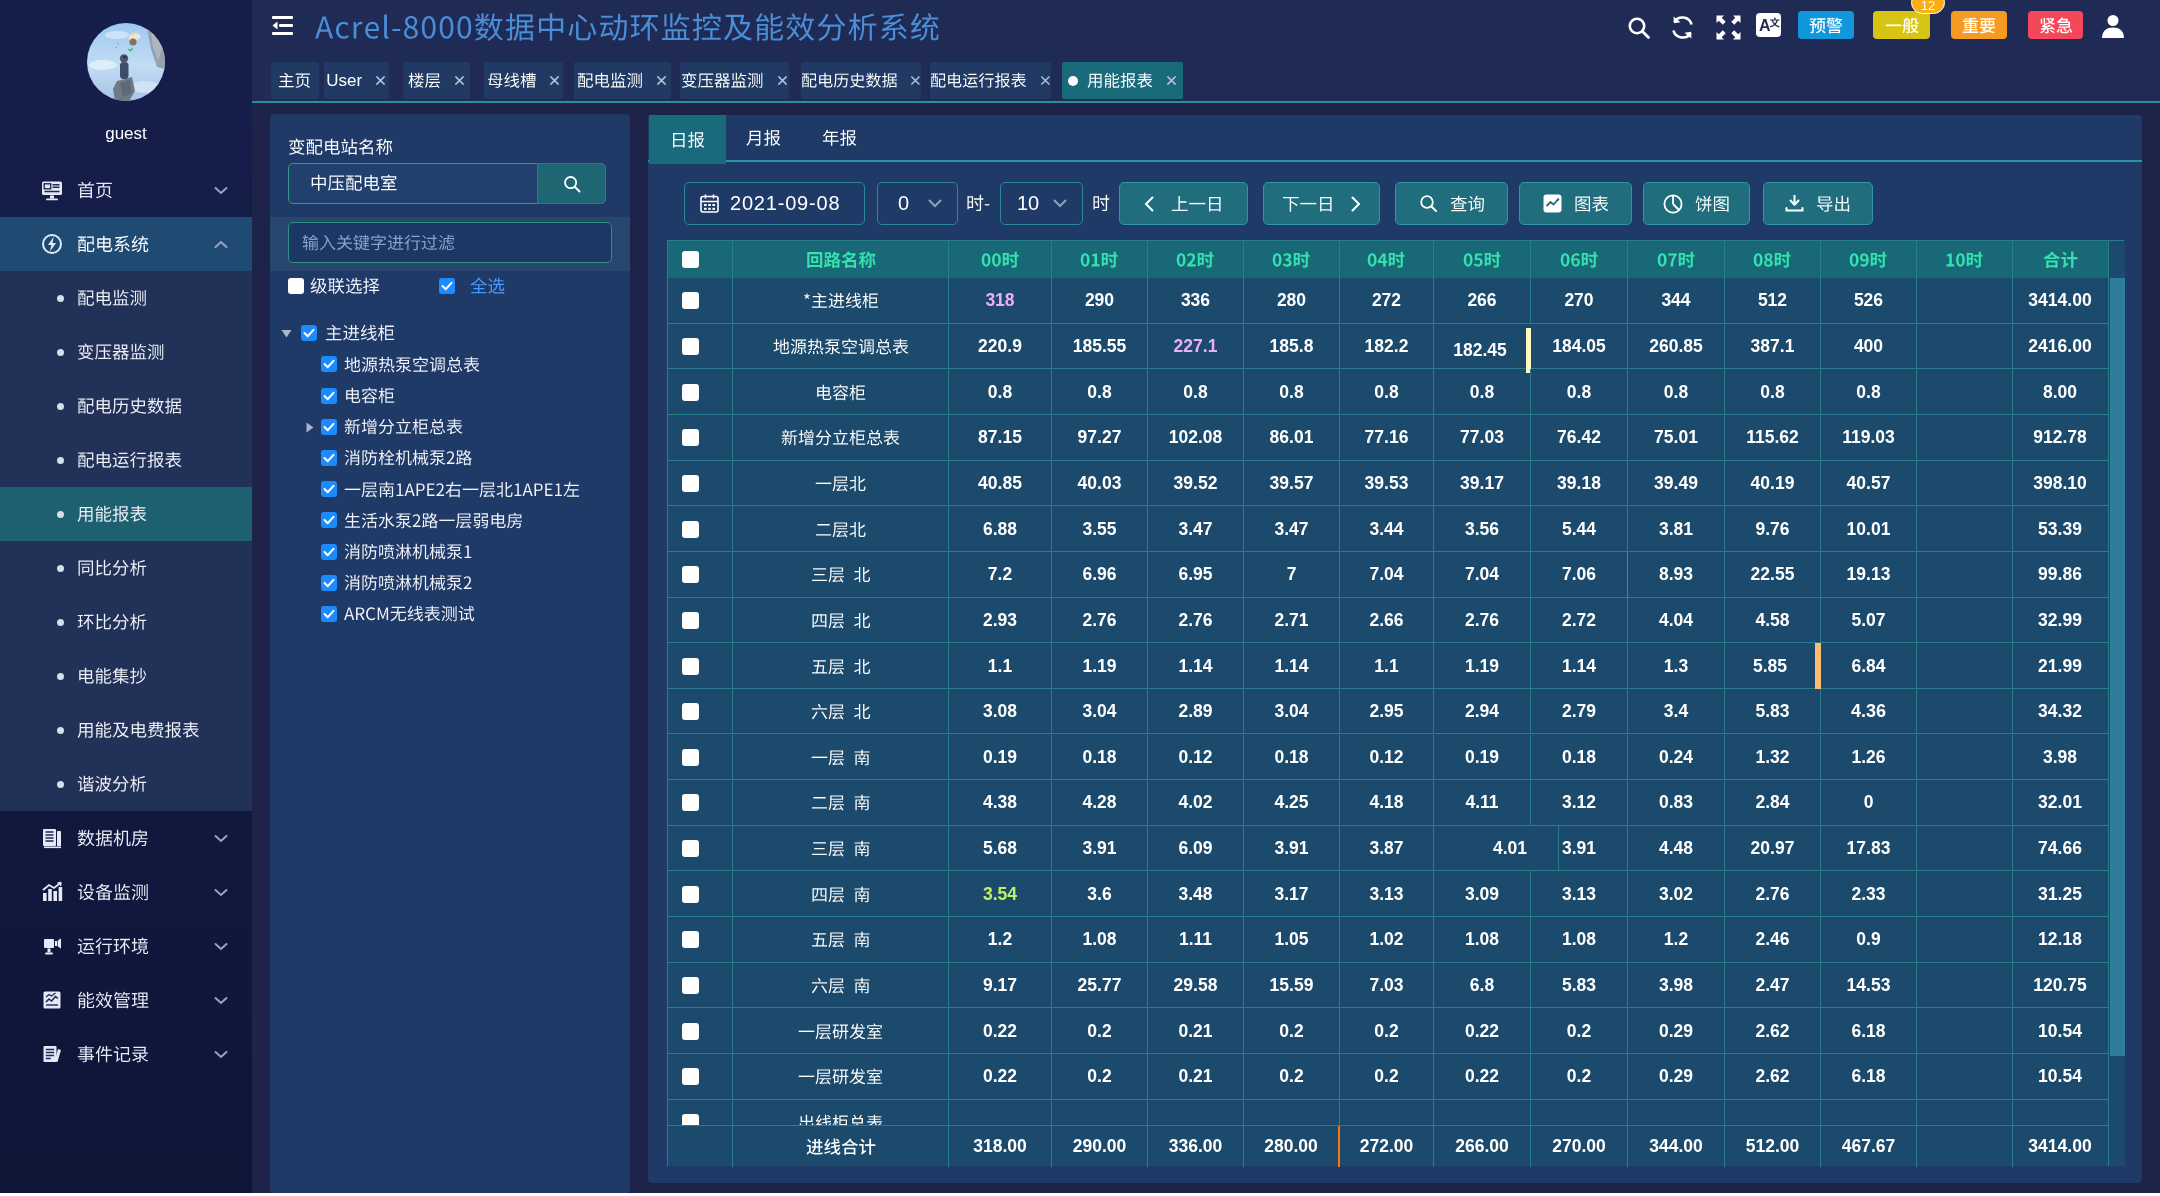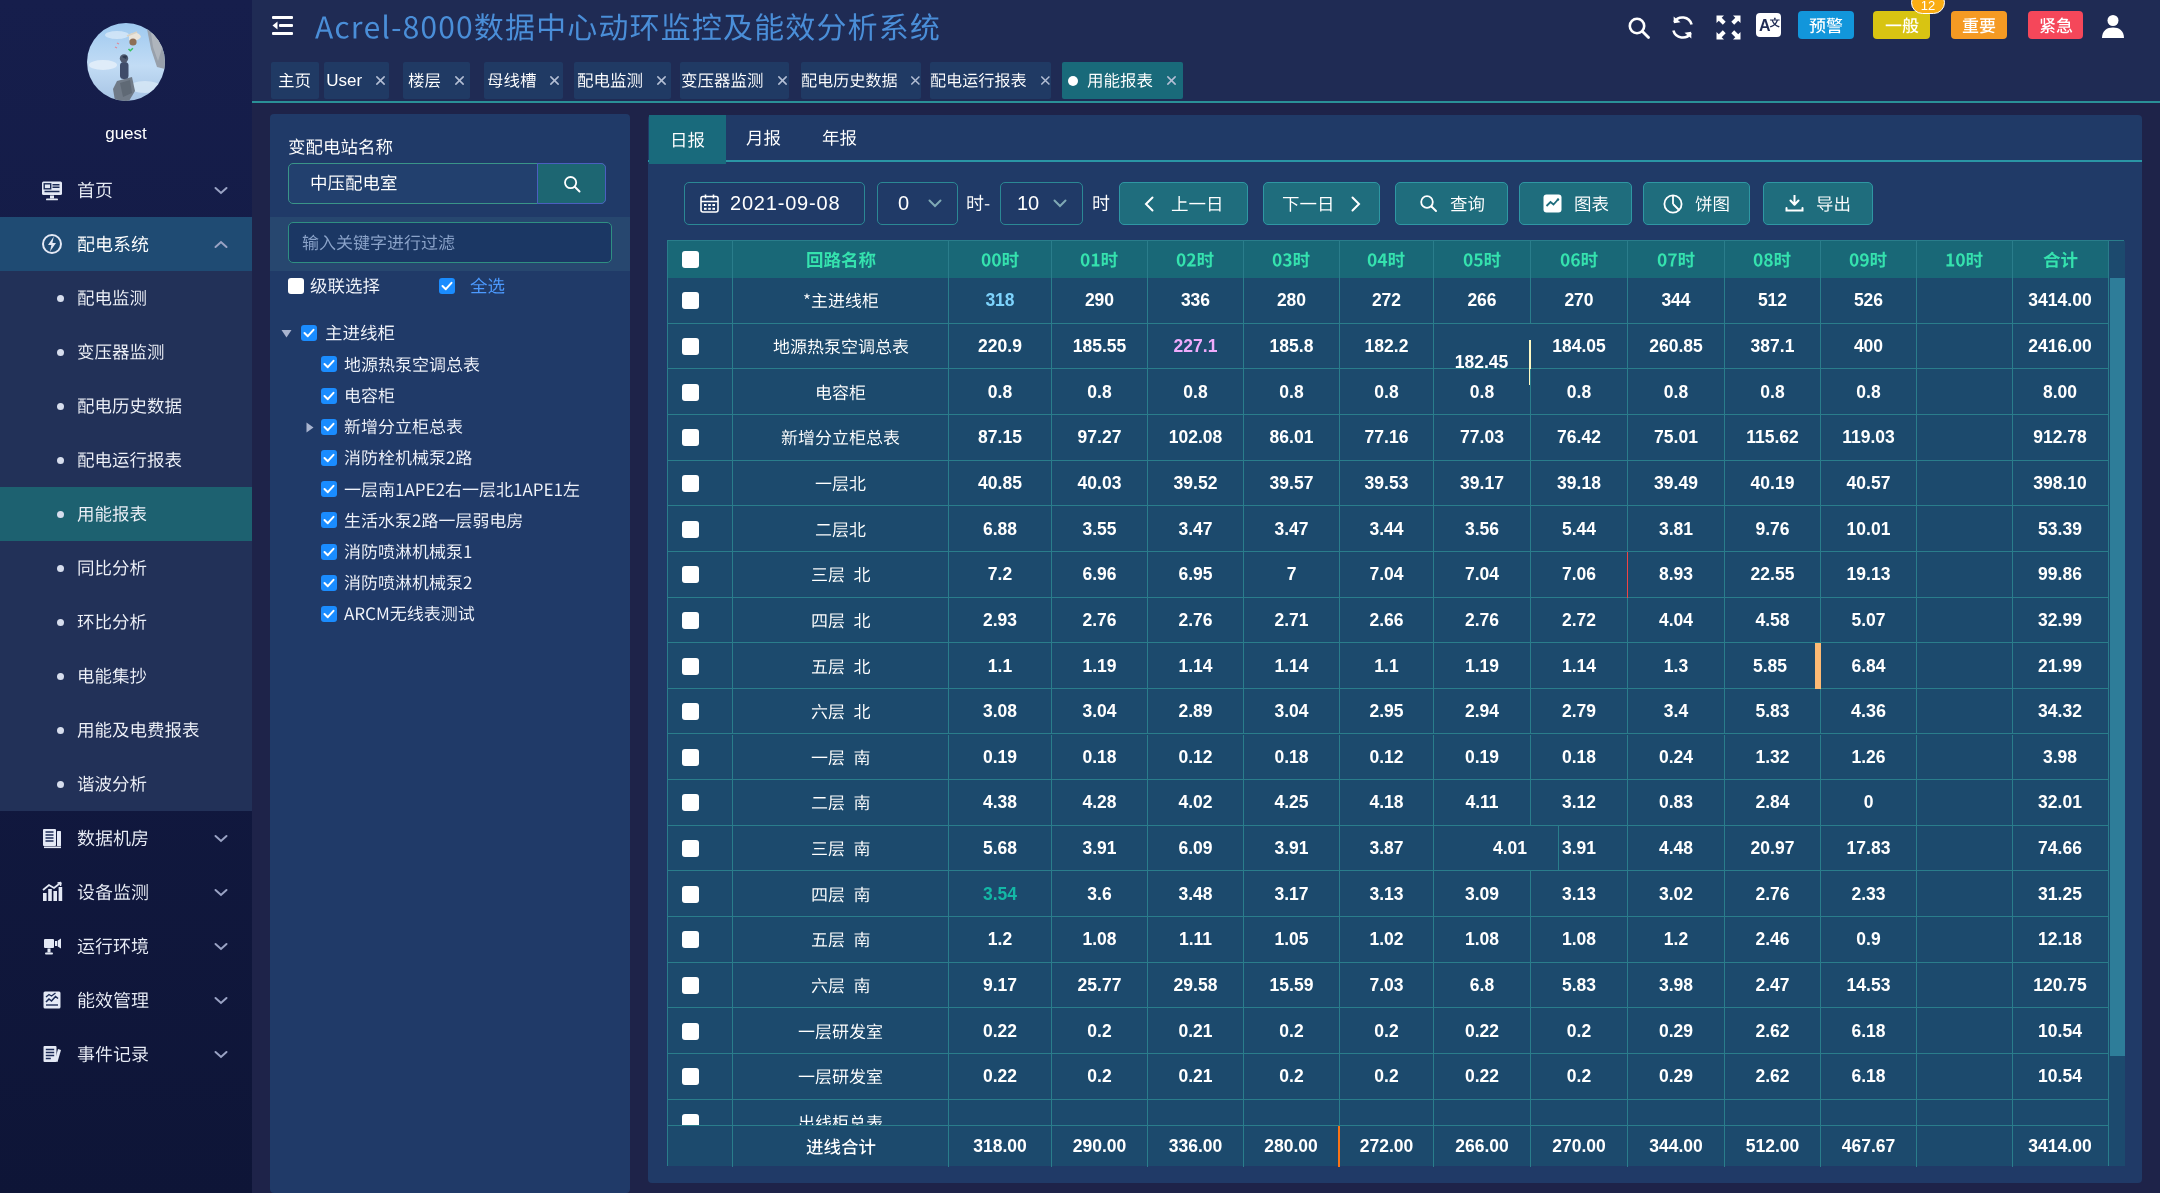--- a/index.html
+++ b/index.html
@@ -1140,21 +1140,21 @@
               <g fill="#fff" transform="scale(1,-1)">
                 <use href="#gr155" x="0"></use>
                 <use href="#gr66" x="467"></use>
                 <use href="#gr81" x="1467"></use>
                 <use href="#gr70" x="2467"></use>
                 <use href="#gr89" x="3467"></use>
               </g>
             </svg>
           </div>
           <div class="a fc" style="left:281px;top:0;width:103px;height:45.65px;border-right:1px solid #2a7d8b">
-            <span style="color:#7dd3fc;font-size:17.5px;font-weight:600">318</span>
+            <span style="color:#f0abfc;font-size:17.5px;font-weight:600">318</span>
           </div>
           <div class="a fc" style="left:384px;top:0;width:96px;height:45.65px;border-right:1px solid #2a7d8b">
             <span style="color:#fff;font-size:17.5px;font-weight:600">290</span>
           </div>
           <div class="a fc" style="left:480px;top:0;width:96px;height:45.65px;border-right:1px solid #2a7d8b">
             <span style="color:#fff;font-size:17.5px;font-weight:600">336</span>
           </div>
           <div class="a fc" style="left:576px;top:0;width:96px;height:45.65px;border-right:1px solid #2a7d8b">
             <span style="color:#fff;font-size:17.5px;font-weight:600">280</span>
           </div>
@@ -1207,21 +1207,21 @@
           </div>
           <div class="a fc" style="left:480px;top:0;width:96px;height:45.65px;border-right:1px solid #2a7d8b">
             <span style="color:#f0abfc;font-size:17.5px;font-weight:600">227.1</span>
           </div>
           <div class="a fc" style="left:576px;top:0;width:96px;height:45.65px;border-right:1px solid #2a7d8b">
             <span style="color:#fff;font-size:17.5px;font-weight:600">185.8</span>
           </div>
           <div class="a fc" style="left:672px;top:0;width:94px;height:45.65px;border-right:1px solid #2a7d8b">
             <span style="color:#fff;font-size:17.5px;font-weight:600">182.2</span>
           </div>
-          <div class="a fc" style="left:766px;top:16px;width:97px;height:45.65px;border-right:2px solid #fef9c3">
+          <div class="a fc" style="left:766px;top:4px;width:97px;height:45.65px;border-right:5px solid #fef9c3">
             <span style="color:#fff;font-size:17.5px;font-weight:600">182.45</span>
           </div>
           <div class="a fc" style="left:863px;top:0;width:97px;height:45.65px;border-right:1px solid #2a7d8b">
             <span style="color:#fff;font-size:17.5px;font-weight:600">184.05</span>
           </div>
           <div class="a fc" style="left:960px;top:0;width:97px;height:45.65px;border-right:1px solid #2a7d8b">
             <span style="color:#fff;font-size:17.5px;font-weight:600">260.85</span>
           </div>
           <div class="a fc" style="left:1057px;top:0;width:96px;height:45.65px;border-right:1px solid #2a7d8b">
             <span style="color:#fff;font-size:17.5px;font-weight:600">387.1</span>
@@ -1773,21 +1773,21 @@
           <div class="a fc" style="left:65px;top:0;width:216px;height:45.65px;border-right:1px solid #2a7d8b">
             <svg class="t " style="" width="59.5" height="17.0" viewBox="0 -880 3500 1000">
               <g fill="#fff" transform="scale(1,-1)">
                 <use href="#gr158" x="0"></use>
                 <use href="#gr68" x="1000"></use>
                 <use href="#gr108" x="2500"></use>
               </g>
             </svg>
           </div>
           <div class="a fc" style="left:281px;top:0;width:103px;height:45.65px;border-right:1px solid #2a7d8b">
-            <span style="color:#14b8a6;font-size:17.5px;font-weight:600">3.54</span>
+            <span style="color:#bef264;font-size:17.5px;font-weight:600">3.54</span>
           </div>
           <div class="a fc" style="left:384px;top:0;width:96px;height:45.65px;border-right:1px solid #2a7d8b">
             <span style="color:#fff;font-size:17.5px;font-weight:600">3.6</span>
           </div>
           <div class="a fc" style="left:480px;top:0;width:96px;height:45.65px;border-right:1px solid #2a7d8b">
             <span style="color:#fff;font-size:17.5px;font-weight:600">3.48</span>
           </div>
           <div class="a fc" style="left:576px;top:0;width:96px;height:45.65px;border-right:1px solid #2a7d8b">
             <span style="color:#fff;font-size:17.5px;font-weight:600">3.17</span>
           </div>

